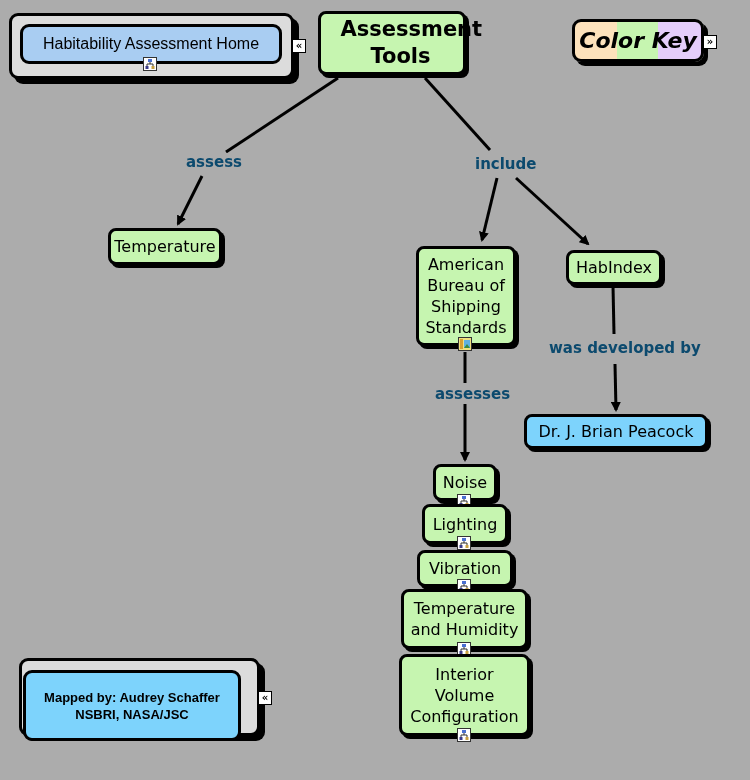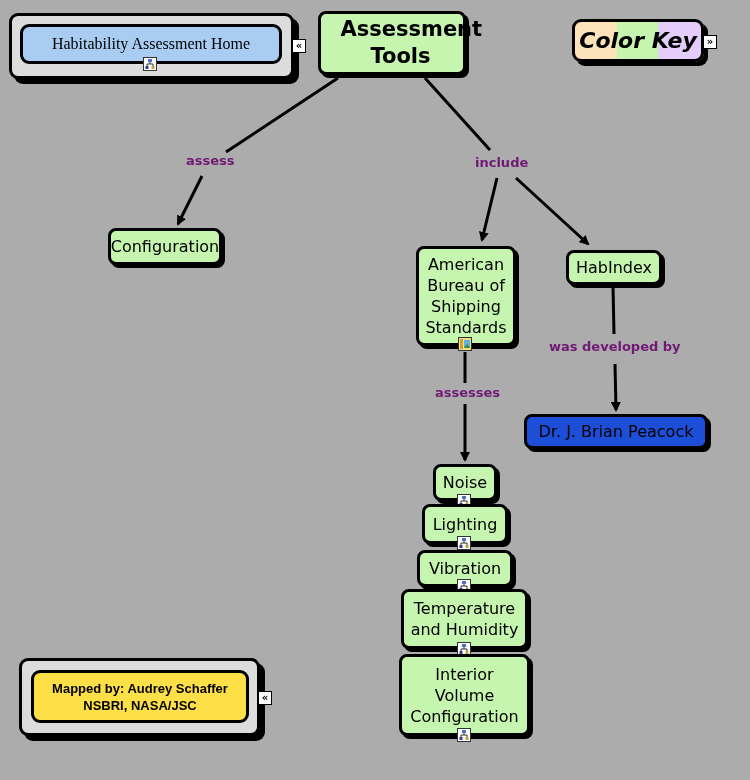--- a/index.html
+++ b/index.html
@@ -3,22 +3,22 @@
 <meta charset="utf-8">
 <style>
   html, body { margin:0; padding:0; }
   body { width:750px; height:780px; background:#acacac; position:relative; overflow:hidden;
          font-family:"DejaVu Sans", sans-serif; }
   #links { position:absolute; left:0; top:0; width:750px; height:780px; }
   .node { position:absolute; box-sizing:border-box; border:3px solid #000; border-radius:8px;
           background:#c6f5b0; color:#000; text-align:center; display:flex; align-items:center;
           justify-content:center; box-shadow:3px 3px 0 #000; font-size:16px; line-height:21px; cursor:pointer; }
   .node span { display:block; }
-  .node.orange { background:#1d4ed8; }
-  .lbl { position:absolute; font-size:13px; font-weight:bold; color:#701a75; background:#acacac;
+  .node.orange { background:#7dd3fc; }
+  .lbl { position:absolute; font-size:15px; font-weight:bold; color:#0c4a6e; background:#acacac;
          padding:0 3px; white-space:nowrap; font-family:"DejaVu Sans", sans-serif; }
   .frame { position:absolute; box-sizing:border-box; background:#dcdcdc; border:3px solid #000;
            border-radius:9px; box-shadow:5px 5px 0 #000; }
   .inner { position:absolute; box-sizing:border-box; border:3px solid #000; border-radius:9px;
            display:flex; align-items:center; justify-content:center; text-align:center; cursor:pointer;
            font-family:"Liberation Sans", sans-serif; color:#000; }
   .toggle { position:absolute; width:12px; height:12px; background:#fff; border:1px solid #000;
             font-size:10px; line-height:12px; text-align:center; font-weight:bold; cursor:pointer;
             font-family:"DejaVu Sans", sans-serif; }
   .ico { position:absolute; width:14px; height:14px; box-sizing:border-box; background:#fff;
@@ -41,21 +41,21 @@
     <line x1="497" y1="178" x2="482" y2="240" marker-end="url(#arr)"></line>
     <line x1="516" y1="178" x2="588" y2="244" marker-end="url(#arr)"></line>
     <line x1="613" y1="286" x2="614" y2="334"></line>
     <line x1="615" y1="364" x2="616" y2="410" marker-end="url(#arr)"></line>
     <line x1="465" y1="352" x2="465" y2="383"></line>
     <line x1="465" y1="404" x2="465" y2="460" marker-end="url(#arr)"></line>
   </g>
 </svg>
 
 <div class="frame" style="left:9px;top:13px;width:285px;height:66px;"></div>
-<div class="inner" style="left:20px;top:24px;width:262px;height:40px;background:#a9cdf2;font-size:16px;font-family:Liberation Serif, serif;">
+<div class="inner" style="left:20px;top:24px;width:262px;height:40px;background:#a9cdf2;font-size:16px;">
   <span>Habitability Assessment Home</span>
 </div>
 <div class="ico" style="left:143px;top:57px;">
   <svg width="12" height="12" viewBox="0 0 12 12">
       <rect x="4" y="1" width="4" height="3" fill="#4a6fd0"></rect>
       <path d="M6 4v2M3 6h6M3 6v2M9 6v2" stroke="#333" stroke-width="1" fill="none"></path>
       <rect x="1.5" y="8" width="3" height="3" fill="#3a3a8a"></rect>
       <rect x="7.5" y="8" width="3" height="3" fill="#c8a040"></rect>
     </svg>
 </div>
@@ -63,21 +63,21 @@
 
 <div class="inner" style="left:572px;top:19px;width:132px;height:43px;background:linear-gradient(90deg,#fde2bc 0 33%,#c6f5b0 33% 66%,#e4cdfa 66% 100%);box-shadow:4px 4px 0 #000;font-family:'DejaVu Sans',sans-serif;font-size:22px;font-weight:bold;font-style:italic;">
   <span>Color Key</span>
 </div>
 <div class="toggle" style="left:703px;top:35px;">»</div>
 
 <div class="node" style="left:318px;top:11px;width:148px;height:64px;font-size:21px;line-height:27px;font-weight:bold;padding-left:17px;">
   <span style="width:120px;">Assessment Tools</span>
 </div>
 <div class="node" style="left:108px;top:228px;width:114px;height:37px;">
-  <span>Configuration</span>
+  <span>Temperature</span>
 </div>
 <div class="node" style="left:416px;top:246px;width:100px;height:100px;">
   <span style="width:86px;text-align:center;">American Bureau of Shipping Standards</span>
 </div>
 <div class="ico" style="left:458px;top:337px;background:#f0e080;">
   <svg width="12" height="12" viewBox="0 0 12 12">
       <rect x="1" y="1" width="3" height="10" fill="#d8a030"></rect>
       <rect x="5" y="2" width="6" height="8" fill="#60b0e0"></rect>
       <path d="M5 10l3-4 3 4z" fill="#3c8c3c"></path>
     </svg>
@@ -143,17 +143,17 @@
       <rect x="7.5" y="8" width="3" height="3" fill="#c8a040"></rect>
     </svg>
 </div>
 
 <div class="lbl" style="left:183px;top:153px;">assess</div>
 <div class="lbl" style="left:472px;top:155px;">include</div>
 <div class="lbl" style="left:546px;top:339px;">was developed by</div>
 <div class="lbl" style="left:432px;top:385px;text-align:center;">assesses</div>
 
 <div class="frame" style="left:19px;top:658px;width:241px;height:78px;"></div>
-<div class="inner" style="left:31px;top:670px;width:218px;height:53px;background:#fde047;font-size:13px;font-weight:bold;flex-direction:column;line-height:17px;">
+<div class="inner" style="left:23px;top:670px;width:218px;height:71px;background:#7dd3fc;font-size:13px;font-weight:bold;flex-direction:column;line-height:17px;">
   <span>Mapped by: Audrey Schaffer</span>
   <span>NSBRI, NASA/JSC</span>
 </div>
 <div class="toggle" style="left:258px;top:691px;">«</div>
 
 </body></html>

